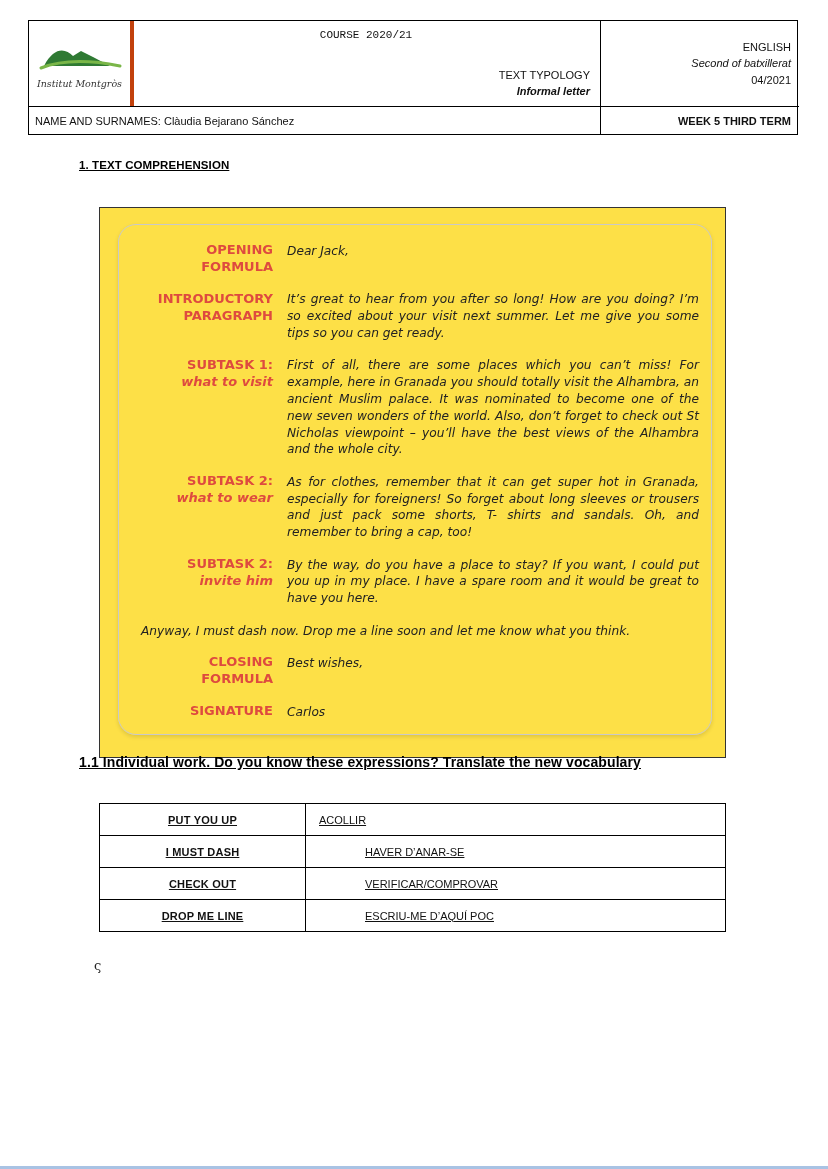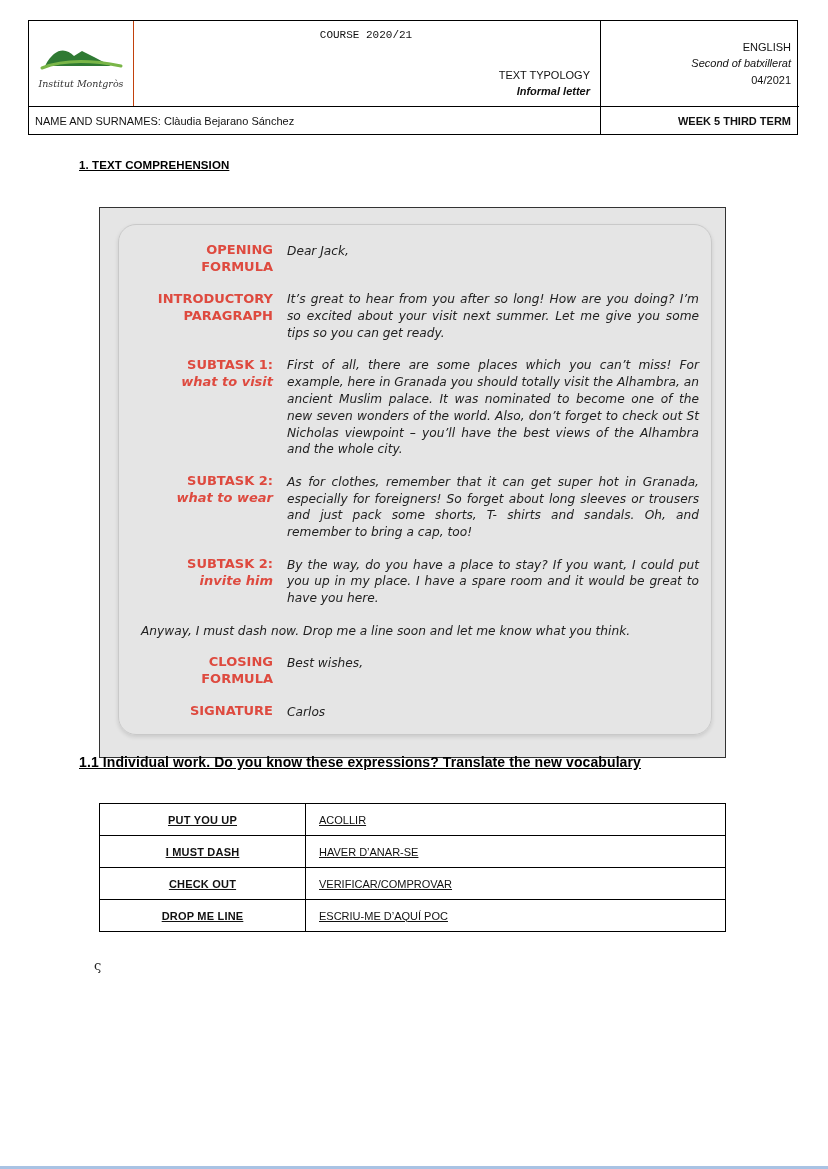--- a/index.html
+++ b/index.html
@@ -16,21 +16,21 @@
     font-family:"Liberation Sans", sans-serif;color:var(--ink);
   }
   .page{position:absolute;inset:0;width:828px;height:1169px;background:#fff;overflow:hidden;}
 
   
   .header{
     position:absolute;left:28px;top:20px;width:770px;
     display:grid;grid-template-columns:105px 467px 198px;grid-template-rows:85px 28px;
     border:1.5px solid #000;font-size:11px;
   }
-  .logo-cell{grid-area:1/1/2/2;border-right:1px solid #c2410c;display:flex;flex-direction:column;align-items:center;justify-content:center;padding:4px 2px;}
+  .logo-cell{grid-area:1/1/2/2;border-right:4px solid #c2410c;display:flex;flex-direction:column;align-items:center;justify-content:center;padding:4px 2px;}
   .logo-cell svg{display:block;}
   .logo-text{font-family:"DejaVu Serif", serif;font-style:italic;font-size:9.5px;color:#333;margin-top:1px;white-space:nowrap;}
   .mid-cell{grid-area:1/2/2/3;border-right:1px solid #000;display:flex;flex-direction:column;justify-content:space-between;padding:8px 10px 6px 8px;}
   .mid-top{text-align:center;font-family:Liberation Mono, monospace;}
   .mid-bottom{text-align:right;line-height:1.45;}
   .typology-value{font-weight:bold;font-style:italic;}
   .right-cell{grid-area:1/3/2/4;display:flex;flex-direction:column;justify-content:center;align-items:flex-end;padding:6px 8px;line-height:1.5;text-align:center;}
   .level-label{font-style:italic;}
   .name-cell{grid-area:2/1/3/3;border-top:1px solid #000;border-right:1px solid #000;display:flex;align-items:center;padding-left:6px;text-align:right;}
   .week-cell{grid-area:2/3/3/4;border-top:1px solid #000;display:flex;align-items:center;justify-content:flex-end;padding-right:8px;font-weight:bold;}
@@ -39,21 +39,21 @@
   .sec-title{
     position:absolute;left:79px;font-weight:bold;font-size:11.5px;
     text-decoration:underline;letter-spacing:0.1px;color:#000;
   }
   .sec1-title{top:159px;}
   .sec11-title{top:754px;font-size:14px;text-align:right;}
 
   
   .letter-figure{
     position:absolute;left:99px;top:207px;width:627px;min-height:519px;
-    border:1px solid #333;background:#e5e5e5;padding:16px 13px 22px 18px;
+    border:1px solid #333;background:#fde047;padding:16px 13px 22px 18px;
   }
   .letter-card{
     border:1px solid #c9c9c9;border-radius:18px;min-height:479px;
     box-shadow:0 2px 4px rgba(0,0,0,0.12);
     padding:17px 12px 14px 22px;
     font-family:"DejaVu Sans", sans-serif;
   }
   .letter-row{display:flex;gap:14px;margin-bottom:15px;}
   .letter-row:last-child{margin-bottom:0;}
   .letter-label{
@@ -65,21 +65,21 @@
     flex:1;font-style:italic;font-size:12.2px;line-height:1.38;
     text-align:justify;color:#222;padding-top:0.5px;
   }
 
   
   .vocab{
     position:absolute;left:99px;top:803px;width:627px;
     border:1.5px solid #000;font-size:11px;text-decoration:underline;
   }
   .vocab-row{display:grid;grid-template-columns:206px 1fr;}
-  .vocab-row + .vocab-row{border-top:1.5px solid #000;}
+  .vocab-row + .vocab-row{border-top:1.5px solid #000;gap:46px;}
   .vocab-term{
     border-right:1.5px solid #000;height:31px;display:flex;align-items:center;
     justify-content:center;font-weight:bold;letter-spacing:0.2px;
   }
   .vocab-def{display:flex;align-items:center;padding-left:13px;}
 
   
   .page-mark{position:absolute;left:94px;top:958px;font-size:13px;font-family:"DejaVu Serif", serif;color:#222;}
   .next-page-edge{position:absolute;left:0;top:1166px;width:828px;height:3px;background:var(--page-edge-blue);}
 </style>

